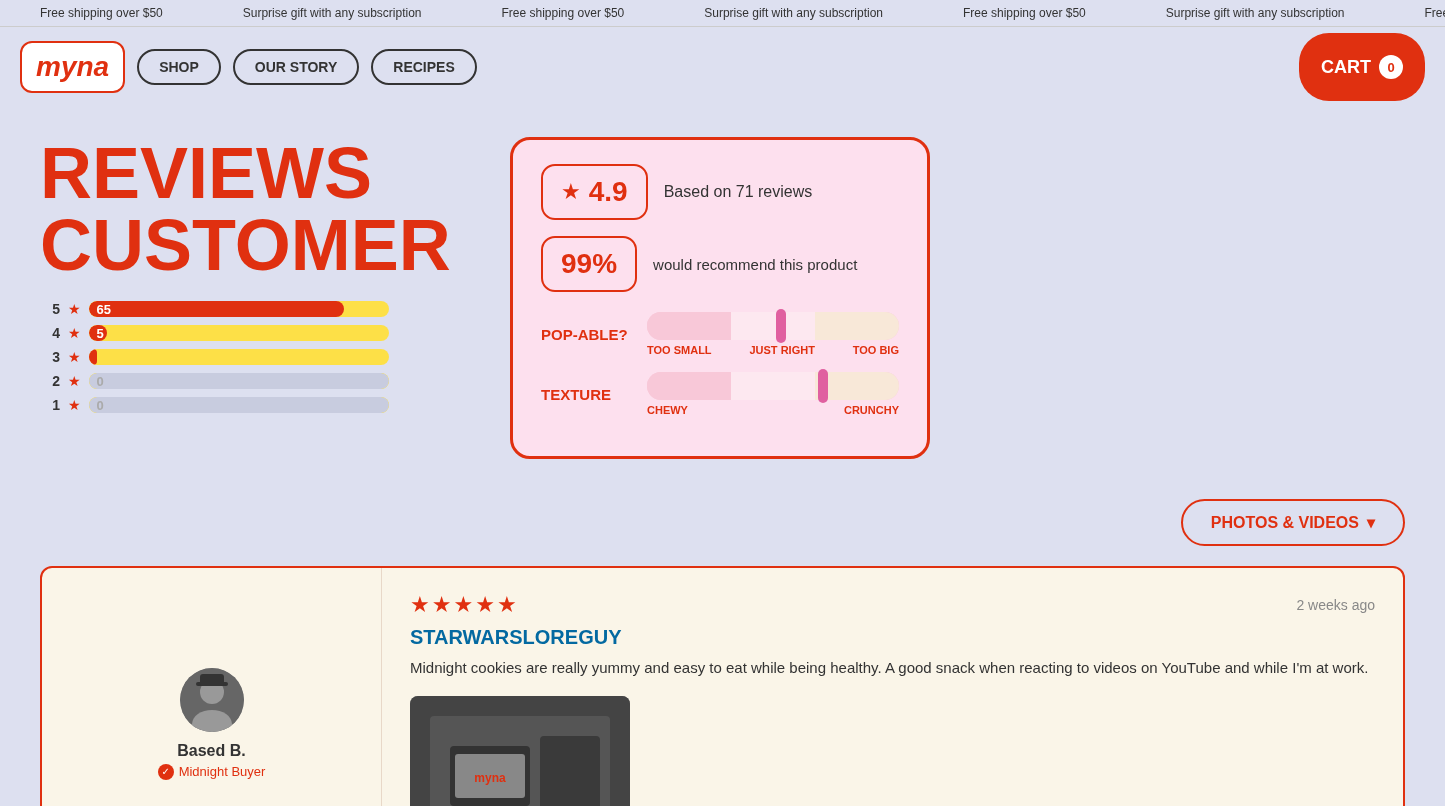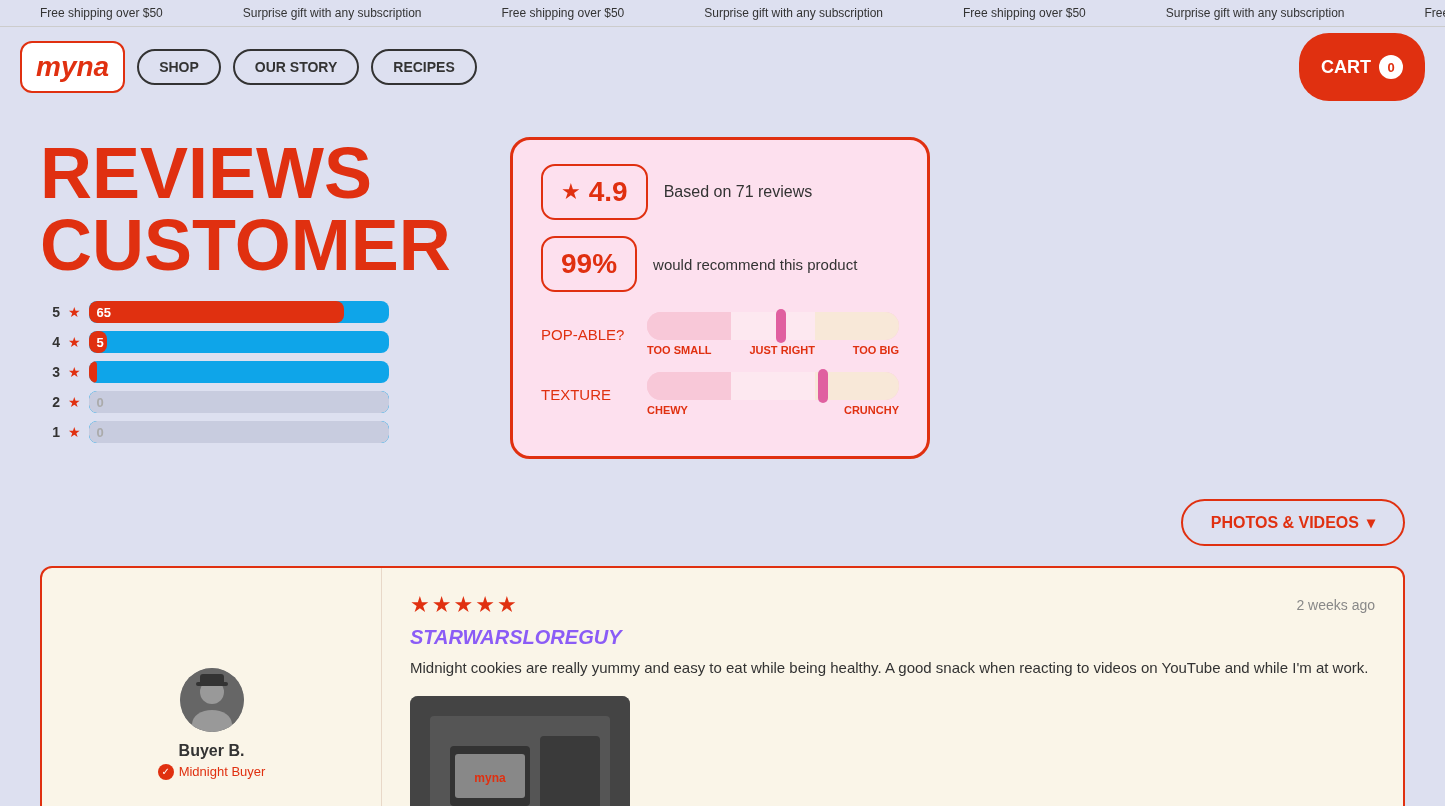--- a/index.html
+++ b/index.html
@@ -128,23 +128,23 @@
       color: #333;
       width: 20px;
       text-align: right;
     }
     .star-icon {
       color: #e03010;
       font-size: 14px;
     }
     .bar-track {
       flex: 1;
-      background: #0ea5e9;
+      background: #fde047;
       border-radius: 8px;
-      height: 22px;
+      height: 16px;
       overflow: hidden;
       max-width: 300px;
     }
     .bar-fill {
       height: 100%;
       background: #e03010;
       border-radius: 8px;
       display: flex;
       align-items: center;
       padding-left: 8px;
@@ -240,21 +240,21 @@
     .slider-row {
       margin-bottom: 16px;
     }
     .slider-header {
       display: flex;
       align-items: center;
       gap: 16px;
     }
     .slider-label {
       font-size: 15px;
-      font-weight: 400;
+      font-weight: 700;
       color: #e03010;
       text-transform: uppercase;
       min-width: 90px;
     }
     .slider-track-container {
       flex: 1;
       position: relative;
     }
     .slider-track {
       width: 100%;
@@ -379,24 +379,23 @@
       font-size: 22px;
       letter-spacing: 2px;
     }
     .review-date {
       font-size: 14px;
       color: #888;
     }
     .review-username {
       font-size: 20px;
       font-weight: 900;
-      color: #8b5cf6;
+      color: #0369a1;
       text-transform: uppercase;
       margin-bottom: 8px;
-      font-style: italic;
     }
     .review-text {
       font-size: 15px;
       color: #333;
       line-height: 1.5;
       margin-bottom: 16px;
     }
     .review-image {
       width: 220px;
       height: 160px;
@@ -585,21 +584,21 @@
       <div class="reviewer-avatar">
         <svg width="64" height="64" viewBox="0 0 64 64">
           <circle cx="32" cy="32" r="32" fill="#666"></circle>
           <circle cx="32" cy="24" r="12" fill="#999"></circle>
           <ellipse cx="32" cy="56" rx="20" ry="14" fill="#999"></ellipse>
 
           <rect x="16" y="14" width="32" height="4" rx="2" fill="#333"></rect>
           <rect x="20" y="6" width="24" height="12" rx="3" fill="#333"></rect>
         </svg>
       </div>
-      <div class="reviewer-name">Buyer B.</div>
+      <div class="reviewer-name">Based B.</div>
       <div class="verified-badge">
         <div class="check-icon">✓</div>
         <span>Midnight Buyer</span>
       </div>
     </div>
 
     <div class="review-right-panel">
       <div class="review-top-row">
         <span class="review-stars">★★★★★</span>
         <span class="review-date">2 weeks ago</span>

